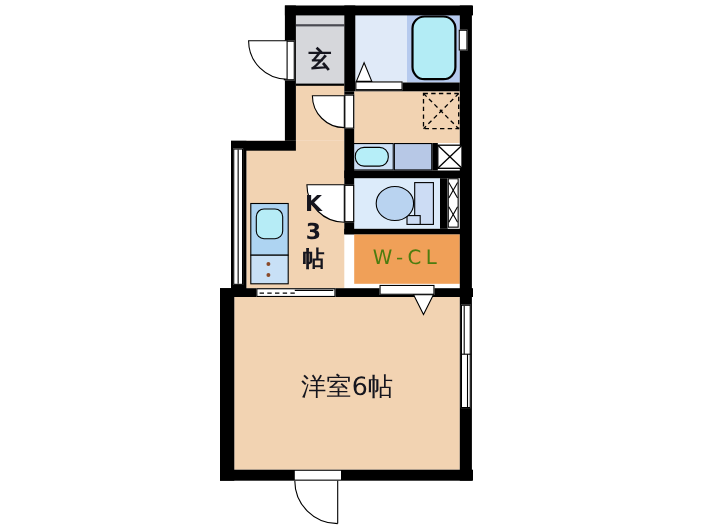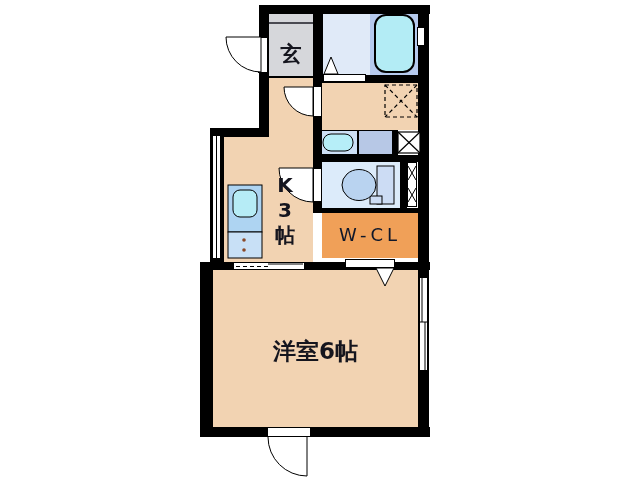--- a/index.html
+++ b/index.html
@@ -119,16 +119,16 @@
   </svg>
 
   <div class="lbl" style="left:269px;top:40px;width:44px;font-size:21px;font-weight:bold;">玄</div>
 
   <div class="lbl" style="left:263px;top:173px;width:44px;font-size:20px;font-weight:bold;line-height:25px;">
     <div>K</div>
     <div>3</div>
     <div>帖</div>
   </div>
 
-  <div class="lbl" style="left:322px;top:224px;width:96px;font-size:18px;letter-spacing:4px;color:#0f172a;">W-CL</div>
+  <div class="lbl" style="left:322px;top:224px;width:96px;font-size:18px;letter-spacing:4px;color:#4d7c0f;">W-CL</div>
 
-  <div class="lbl" style="left:213px;top:336px;width:205px;font-size:23px;font-weight:bold;">洋室6帖</div>
+  <div class="lbl" style="left:213px;top:336px;width:205px;font-size:23px;font-weight:normal;">洋室6帖</div>
 </div>
 
 </body></html>

